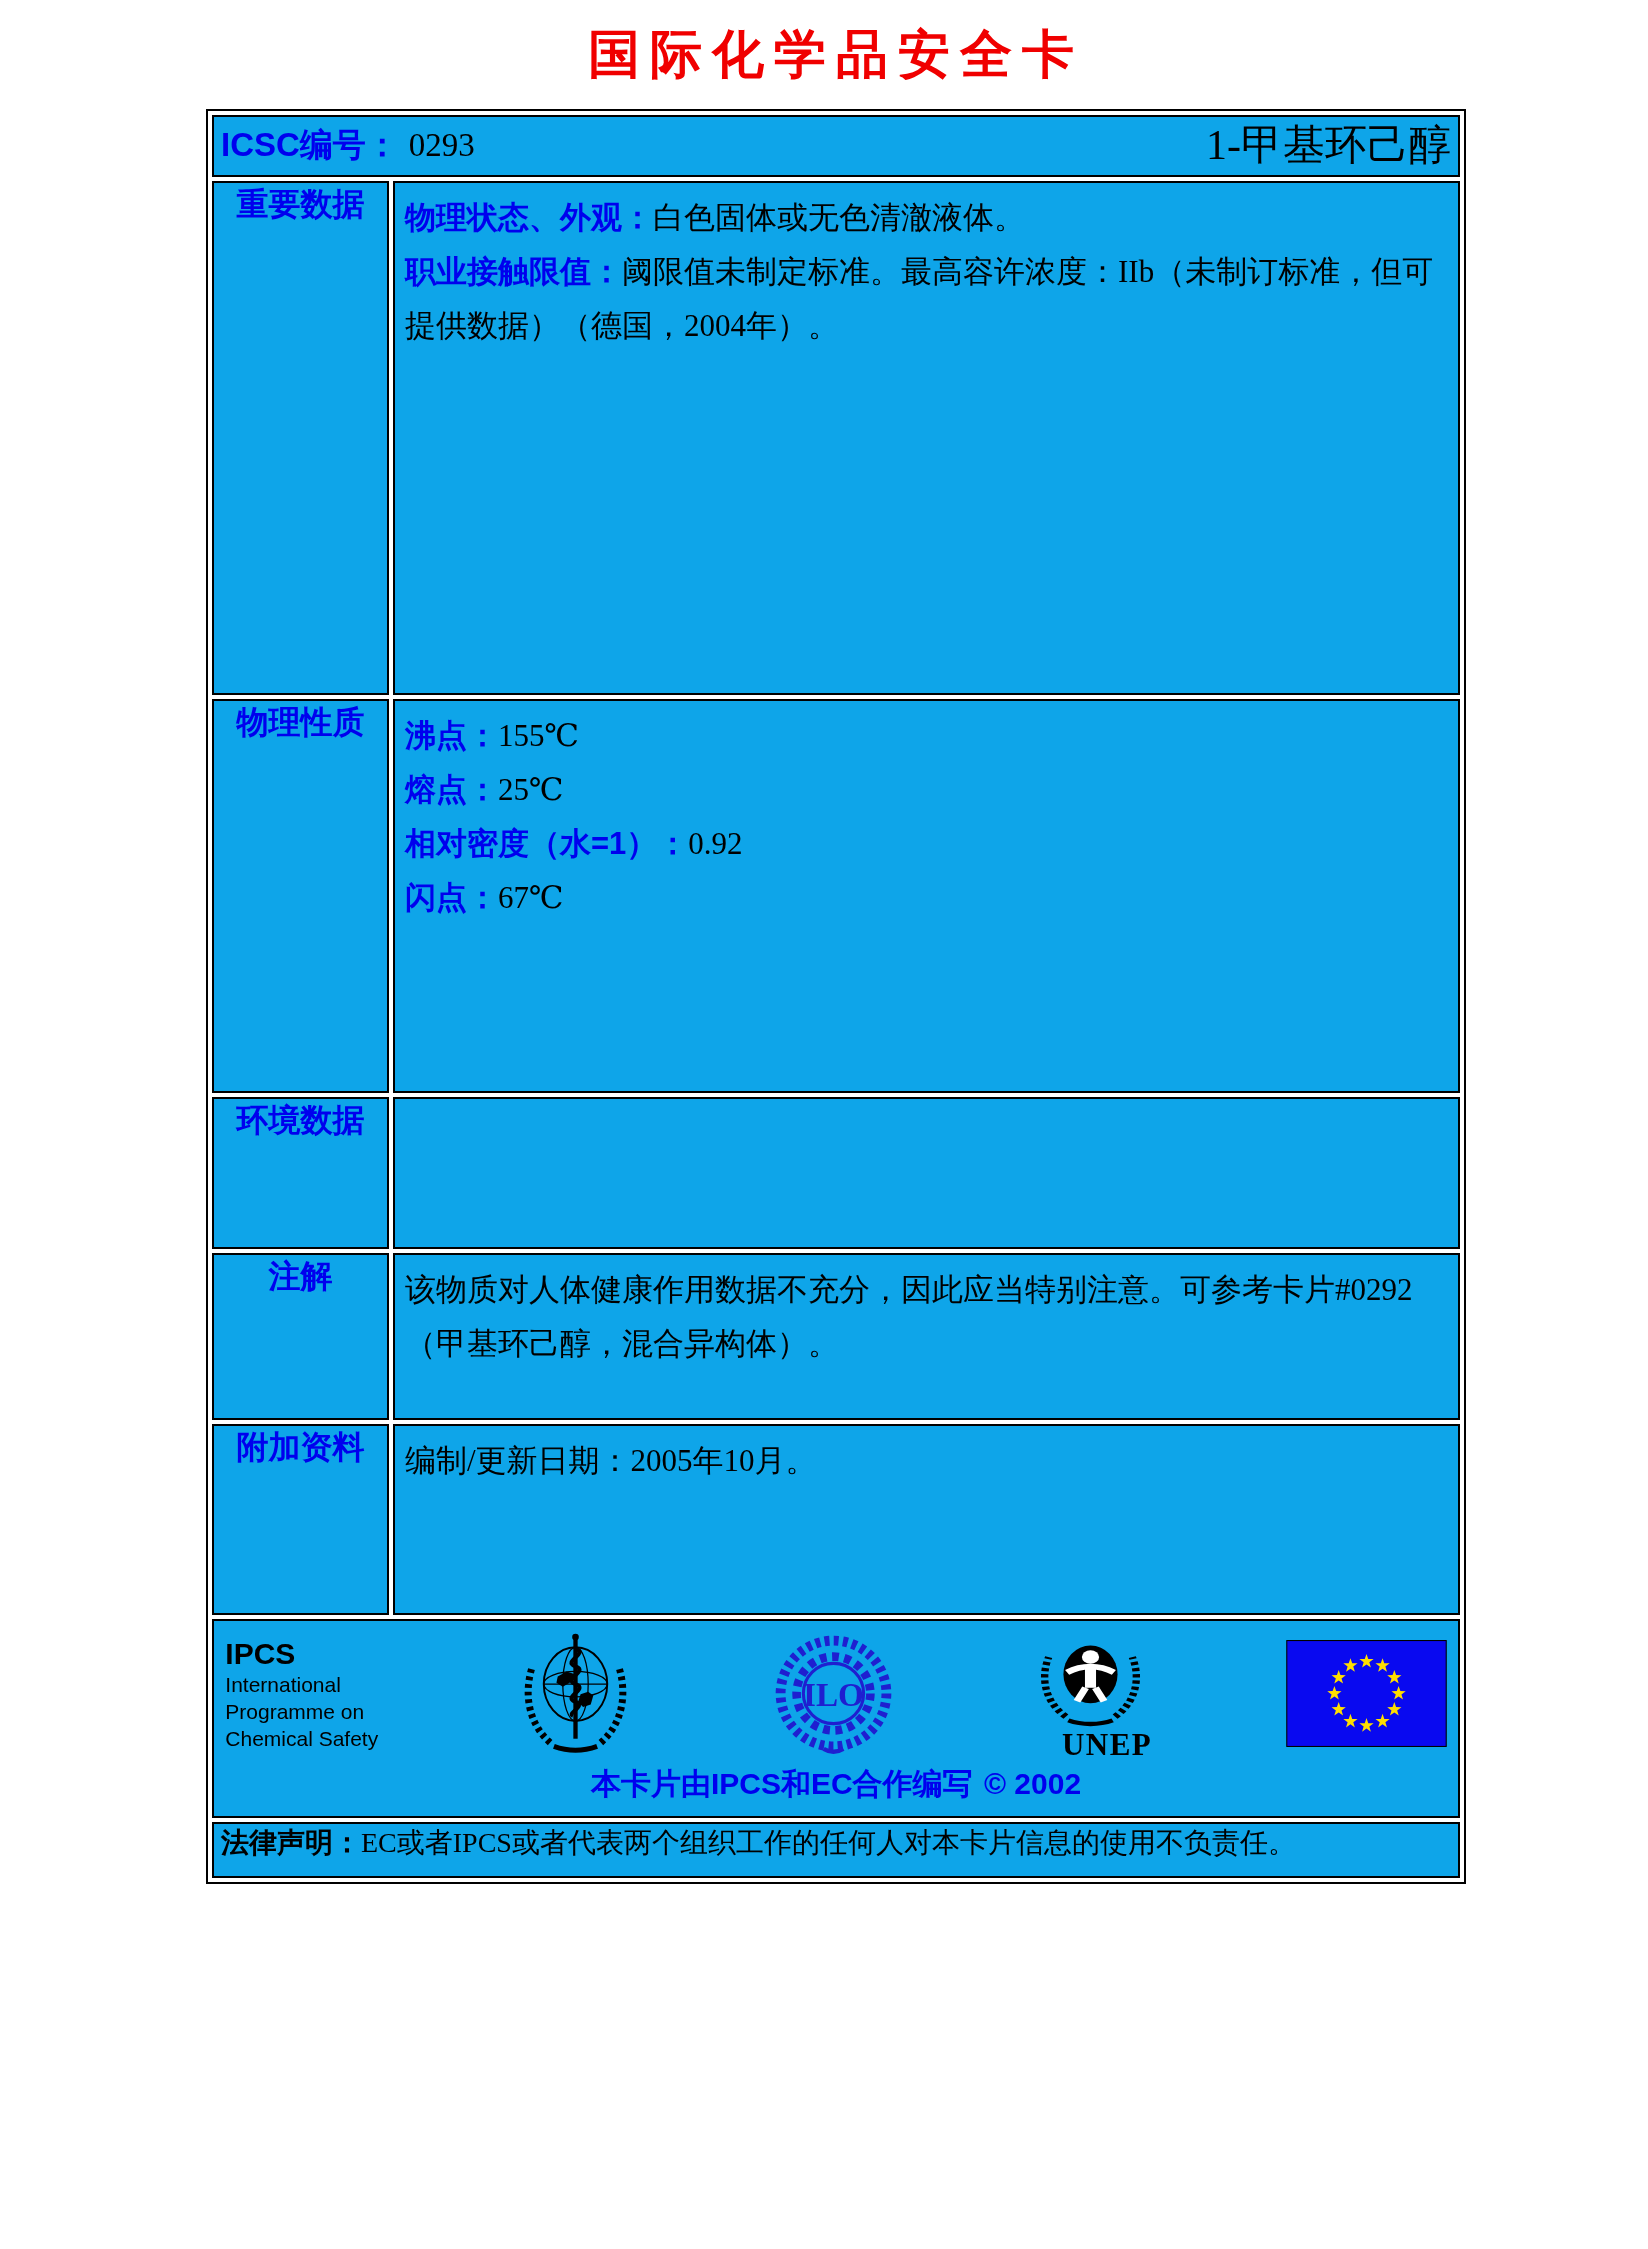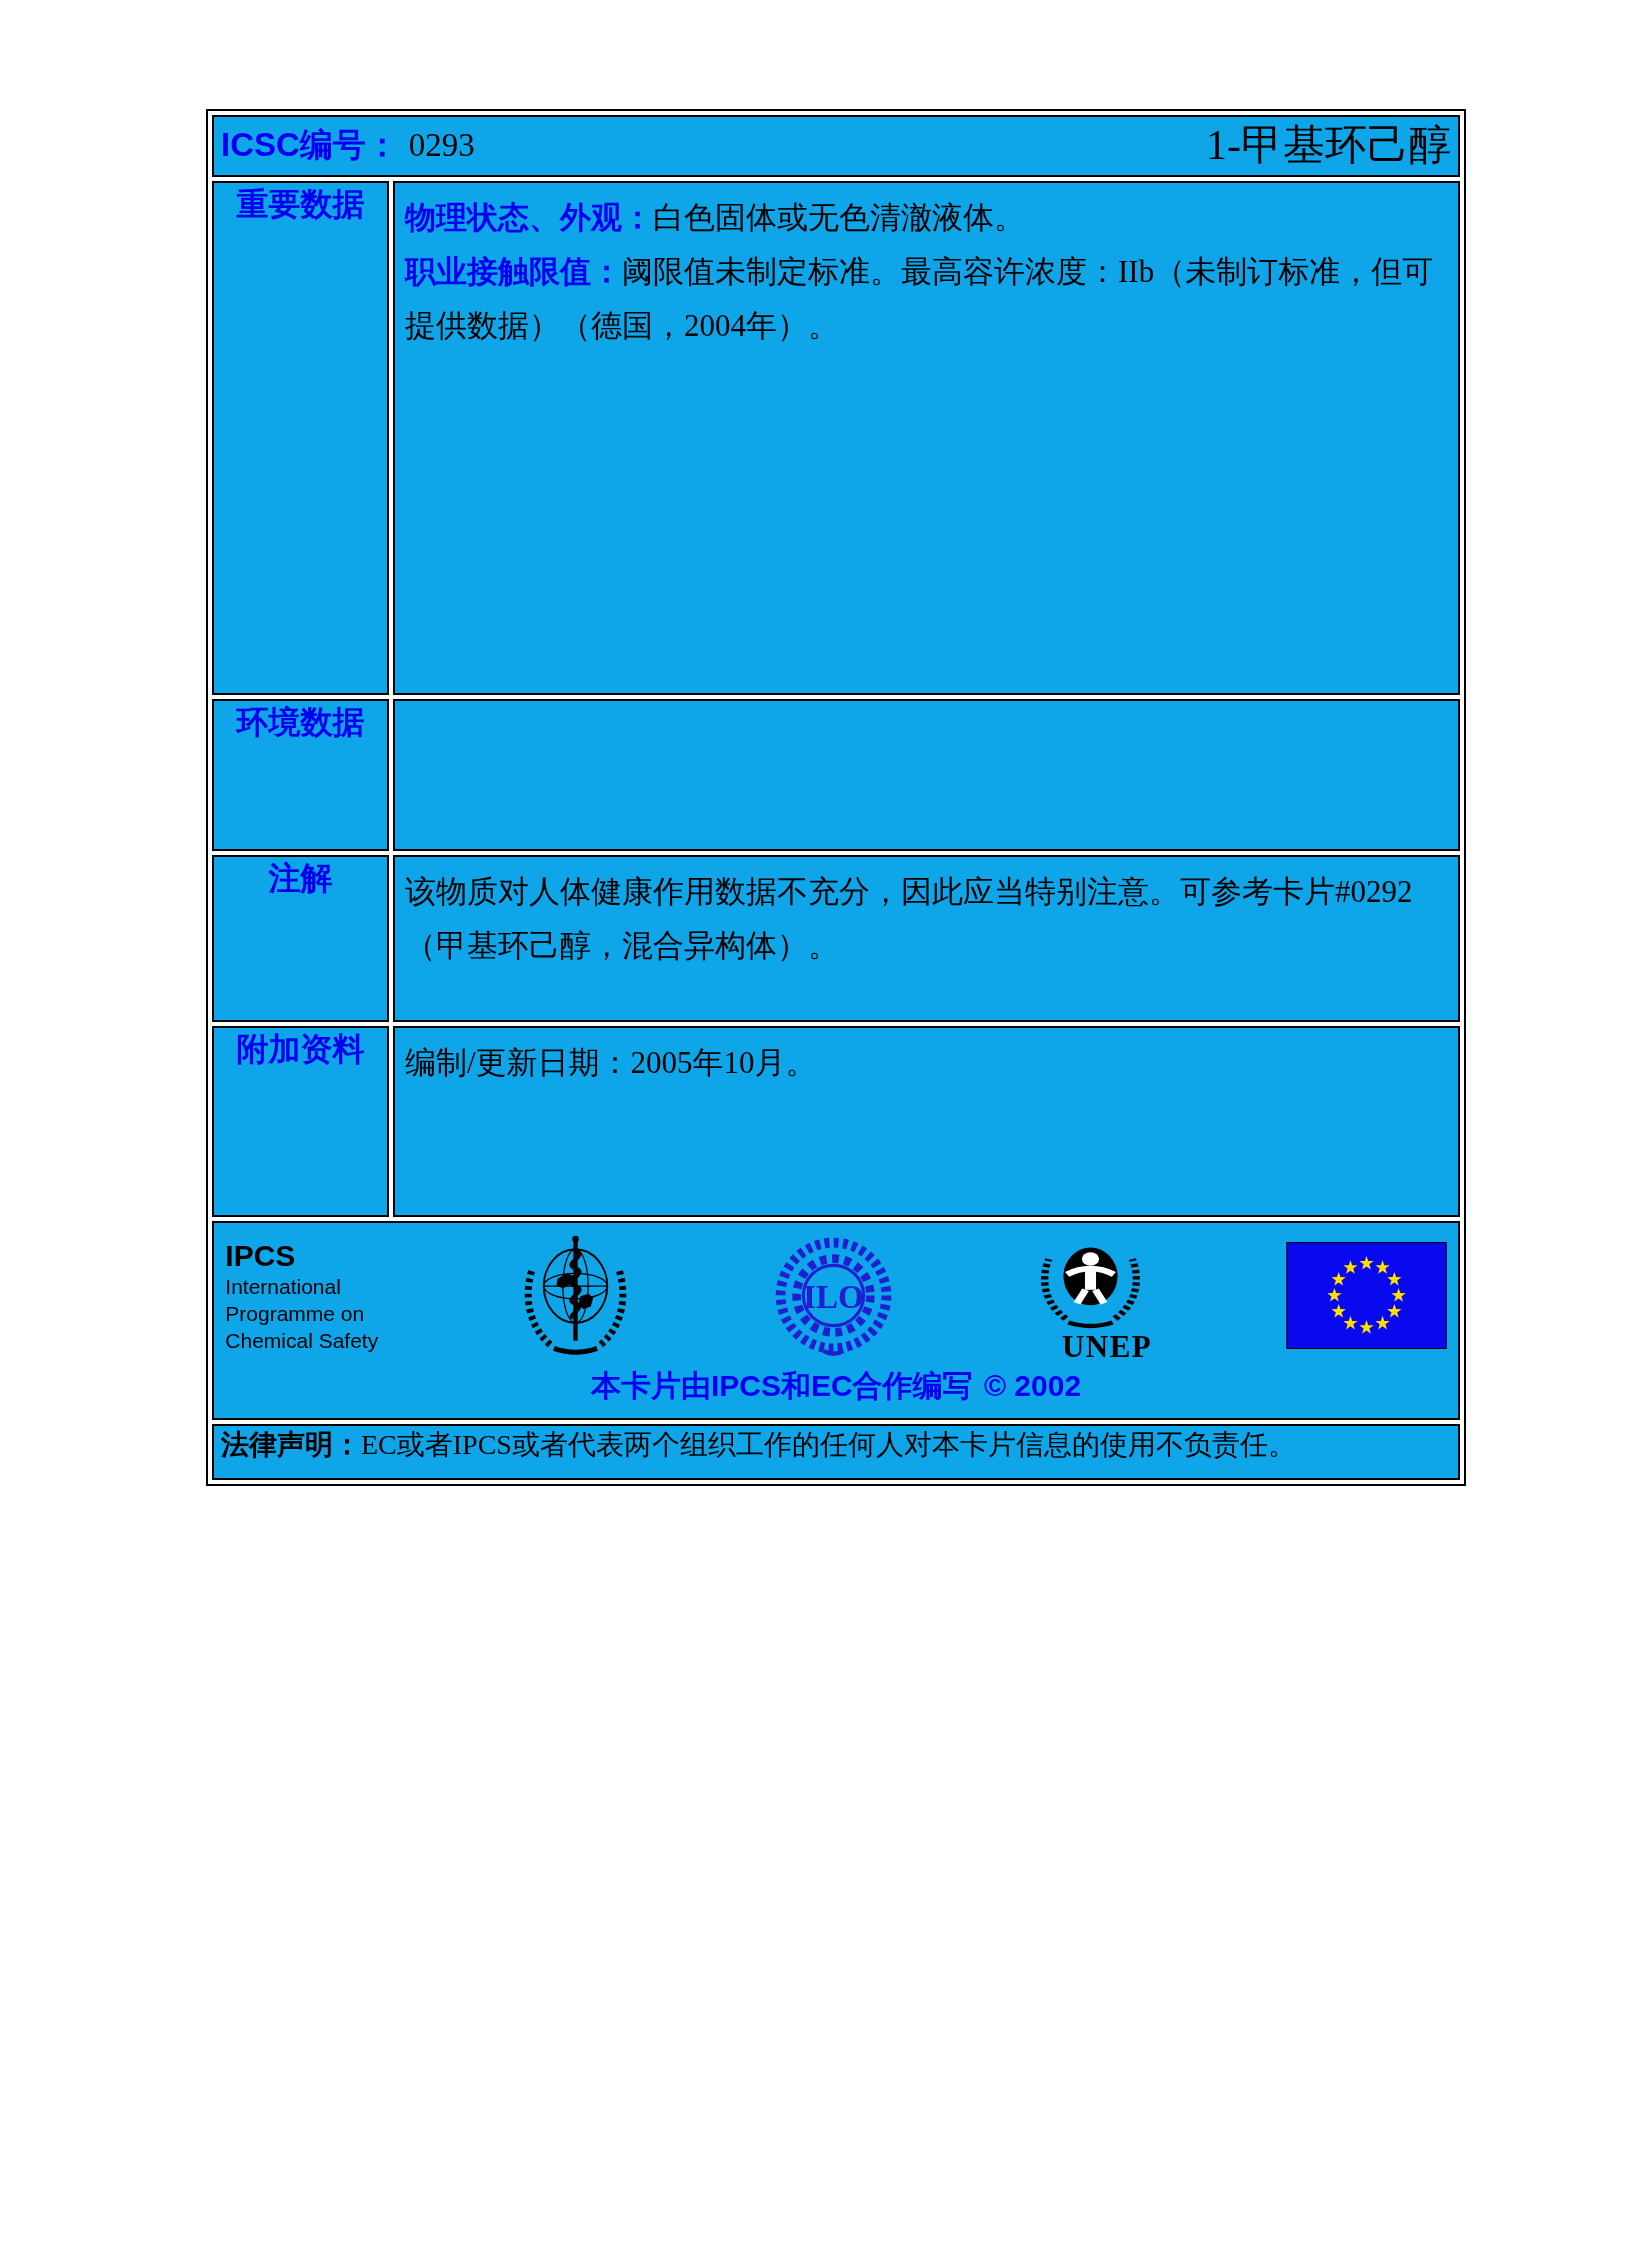--- a/index.html
+++ b/index.html
@@ -105,20 +105,21 @@
     font-weight: bold; color: #000;
     font-family: "Liberation Sans", "DejaVu Sans", sans-serif;
   }
   .legal-text { color: #000; }
 </style>
 </head>
 <body>
 
 <div class="page">
 
+  <div class="page-title">国际化学品安全卡</div>
 
   <table class="card">
 
     <tbody>
         <tr>
       <td class="hdr-cell" colspan="2">
         <div class="hdr-flex">
           <div class="hdr-left">
             <span class="hdr-label">ICSC编号：</span><span class="hdr-number">0293</span>
           </div>
@@ -128,20 +129,29 @@
     </tr>
 
     <tr class="h-important">
       <td class="label-cell">重要数据</td>
       <td class="content-cell">
         <p class="entry"><span class="term">物理状态、外观：</span><span class="desc">白色固体或无色清澈液体。</span></p>
         <p class="entry"><span class="term">职业接触限值：</span><span class="desc">阈限值未制定标准。最高容许浓度：IIb（未制订标准，但可提供数据）（德国，2004年）。</span></p>
       </td>
     </tr>
 
+    <tr class="h-physical">
+      <td class="label-cell">物理性质</td>
+      <td class="content-cell">
+        <p class="entry"><span class="term">沸点：</span><span class="desc">155℃</span></p>
+        <p class="entry"><span class="term">熔点：</span><span class="desc">25℃</span></p>
+        <p class="entry"><span class="term">相对密度（水=1）：</span><span class="desc">0.92</span></p>
+        <p class="entry"><span class="term">闪点：</span><span class="desc">67℃</span></p>
+      </td>
+    </tr>
 
     <tr class="h-environment">
       <td class="label-cell">环境数据</td>
       <td class="content-cell"></td>
     </tr>
 
     <tr class="h-notes">
       <td class="label-cell">注解</td>
       <td class="content-cell">该物质对人体健康作用数据不充分，因此应当特别注意。可参考卡片#0292（甲基环己醇，混合异构体）。</td>
     </tr>

